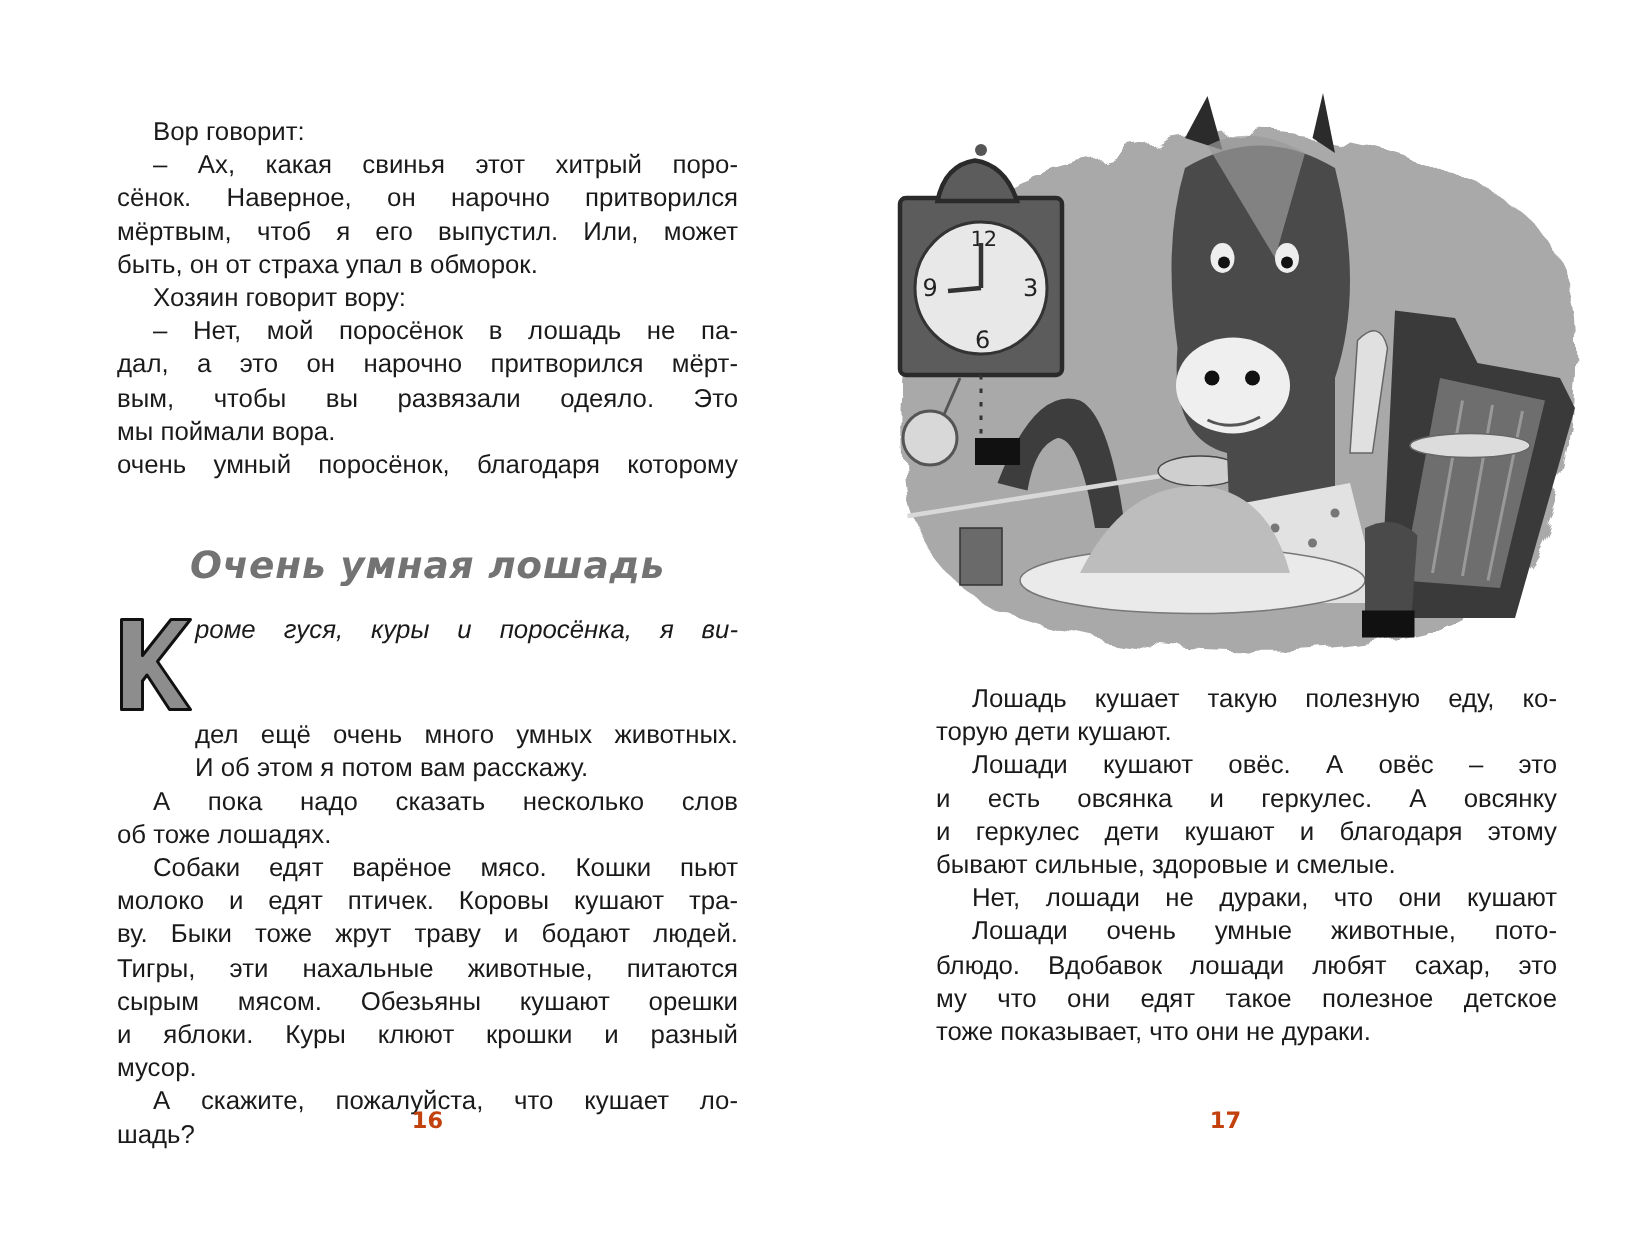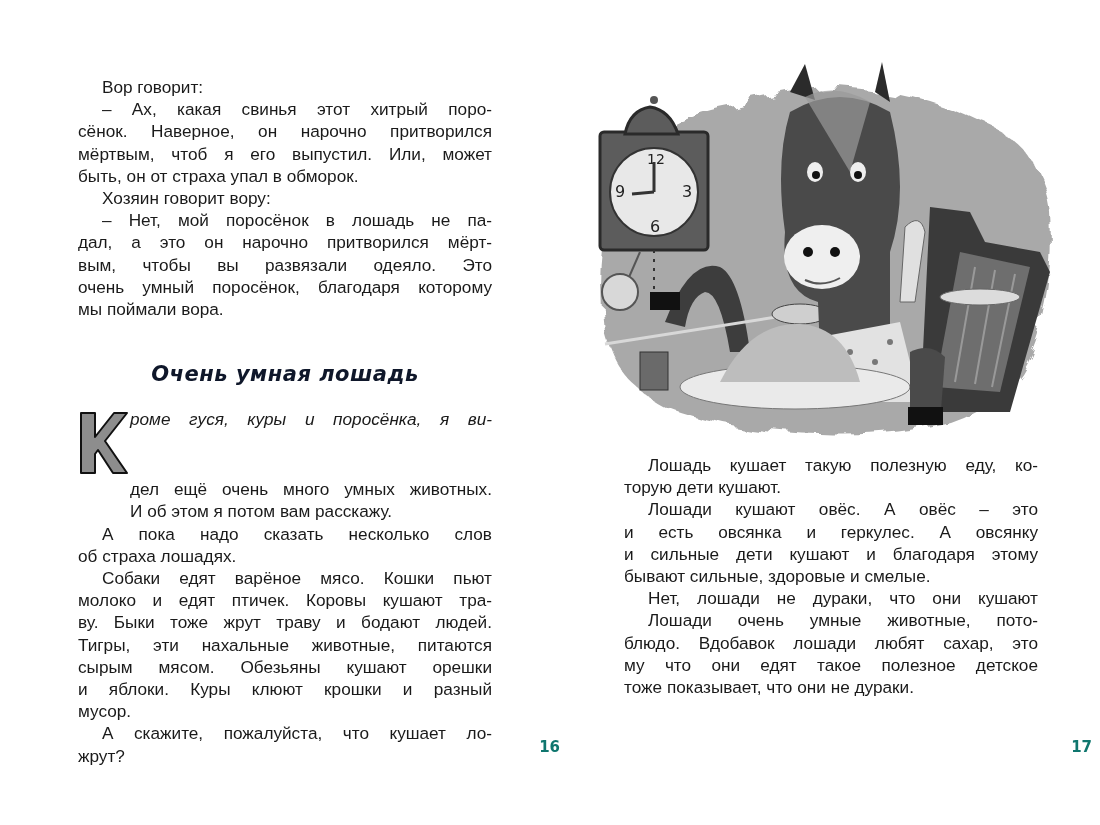--- a/index.html
+++ b/index.html
@@ -13,77 +13,77 @@
 
   .text-block { position: absolute; font-size: 17.2px; line-height: 22.2px; text-align: justify; }
   .left-col { left: 78px; width: 414px; }
   .right-col { left: 74px; width: 414px; }
   .line { display: block; text-align: justify; text-align-last: justify; white-space: nowrap; }
   .line.last { text-align-last: left; }
   .line.indent { padding-left: 24px; }
 
   .chapter-title {
     position: absolute; left: 78px; width: 414px; top: 362px; text-align: center;
-    font-family: "DejaVu Sans", sans-serif; font-weight: bold; font-size: 21px; letter-spacing: 0.5px;
-    font-style: italic; color: #0f172a;
+    font-family: "DejaVu Sans", sans-serif; font-weight: bold; font-size: 25px; letter-spacing: 0.5px;
+    font-style: italic; color: #737373;
   }
 
   .dropcap-row { position: relative; }
   .dropcap {
     position: absolute; left: 0; top: 2px; width: 50px; height: 66px;
   }
   .page-number {
-    position: absolute; top: 738px; width: 550px; text-align: right;
-    font-family: "DejaVu Sans", sans-serif; font-weight: bold; font-size: 15px; color: #0f766e;
+    position: absolute; top: 738px; width: 550px; text-align: center;
+    font-family: "DejaVu Sans", sans-serif; font-weight: bold; font-size: 15px; color: #c2410c;
   }
   .illustration {
     position: absolute; left: 40px; top: 52px; width: 465px; height: 392px;
   }
 </style>
 </head>
 <body>
 
 <div class="page page-left">
 
   <div class="text-block left-col" style="top:76px;">
     <span class="line last indent">Вор говорит:</span>
     <span class="line indent">– Ах, какая свинья этот хитрый поро-</span>
     <span class="line">сёнок. Наверное, он нарочно притворился</span>
     <span class="line">мёртвым, чтоб я его выпустил. Или, может</span>
     <span class="line last">быть, он от страха упал в обморок.</span>
     <span class="line last indent">Хозяин говорит вору:</span>
     <span class="line indent">– Нет, мой поросёнок в лошадь не па-</span>
     <span class="line">дал, а это он нарочно притворился мёрт-</span>
     <span class="line">вым, чтобы вы развязали одеяло. Это</span>
+    <span class="line last">мы поймали вора.</span>
     <span class="line">очень умный поросёнок, благодаря которому</span>
-    <span class="line last">мы поймали вора.</span>
   </div>
 
   <div class="chapter-title">Очень умная лошадь</div>
 
   <div class="text-block left-col" style="top:408px;">
     <div class="dropcap-row">
       <svg class="dropcap" viewBox="0 0 50 66">
         <path d="M3 3 L17 3 L17 27 L36 3 L49 3 L27 31 L49 63 L35 63 L20 40 L17 44 L17 63 L3 63 Z" fill="#8d8d8d" stroke="#111" stroke-width="2" stroke-linejoin="round"></path>
       </svg>
       <span class="line" style="padding-left:52px;font-style:italic;">роме гуся, куры и поросёнка, я ви-</span>
       <span class="line" style="padding-left:52px;margin-top:48px;">дел ещё очень много умных животных.</span>
       <span class="line last" style="padding-left:52px;">И об этом я потом вам расскажу.</span>
     </div>
     <span class="line indent">А пока надо сказать несколько слов</span>
-    <span class="line last">об страха лошадях.</span>
+    <span class="line last">об тоже лошадях.</span>
     <span class="line indent">Собаки едят варёное мясо. Кошки пьют</span>
     <span class="line">молоко и едят птичек. Коровы кушают тра-</span>
     <span class="line">ву. Быки тоже жрут траву и бодают людей.</span>
     <span class="line">Тигры, эти нахальные животные, питаются</span>
     <span class="line">сырым мясом. Обезьяны кушают орешки</span>
     <span class="line">и яблоки. Куры клюют крошки и разный</span>
     <span class="line last">мусор.</span>
     <span class="line indent">А скажите, пожалуйста, что кушает ло-</span>
-    <span class="line last">жрут?</span>
+    <span class="line last">шадь?</span>
   </div>
 
   <div class="page-number" style="left:10px;">16</div>
 </div>
 
 <div class="page page-right">
 
   <svg class="illustration" viewBox="0 0 465 392">
     <defs>
       <filter id="rough" x="-10%" y="-10%" width="120%" height="120%">
@@ -156,21 +156,21 @@
     <rect x="318" y="355" width="35" height="18" fill="#111"></rect>
     <rect x="60" y="240" width="30" height="18" fill="#111"></rect>
     <rect x="50" y="300" width="28" height="38" fill="#6a6a6a" stroke="#333" stroke-width="1"></rect>
   </svg>
 
   <div class="text-block right-col" style="top:454px;">
     <span class="line indent">Лошадь кушает такую полезную еду, ко-</span>
     <span class="line last">торую дети кушают.</span>
     <span class="line indent">Лошади кушают овёс. А овёс – это</span>
     <span class="line">и есть овсянка и геркулес. А овсянку</span>
-    <span class="line">и сильные дети кушают и благодаря этому</span>
+    <span class="line">и геркулес дети кушают и благодаря этому</span>
     <span class="line last">бывают сильные, здоровые и смелые.</span>
     <span class="line indent">Нет, лошади не дураки, что они кушают</span>
     <span class="line indent">Лошади очень умные животные, пото-</span>
     <span class="line">блюдо. Вдобавок лошади любят сахар, это</span>
     <span class="line">му что они едят такое полезное детское</span>
     <span class="line last">тоже показывает, что они не дураки.</span>
   </div>
 
   <div class="page-number" style="left:-8px;">17</div>
 </div>

